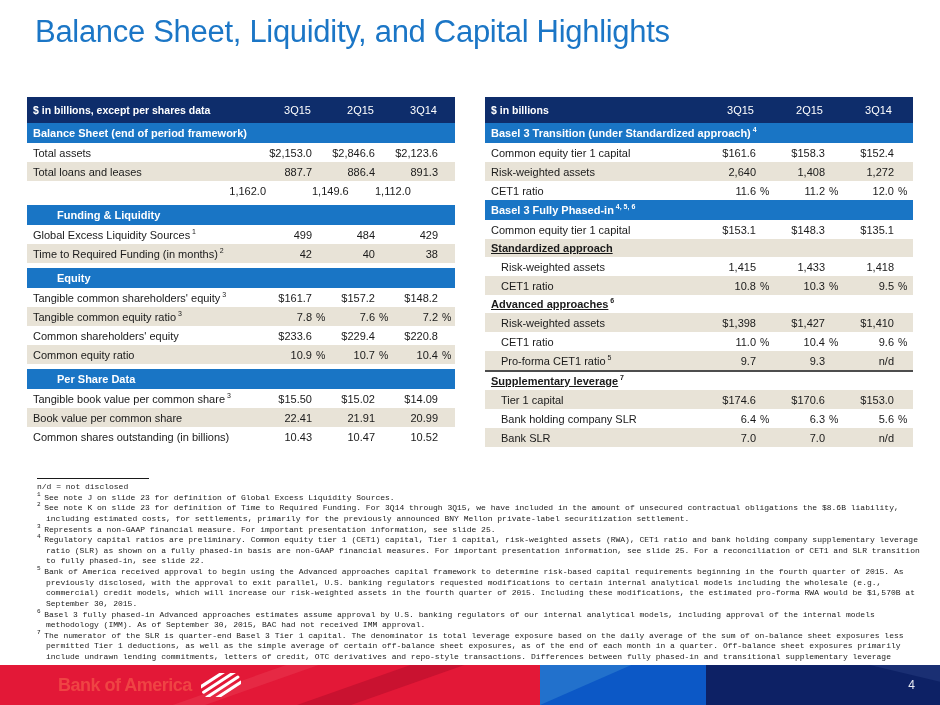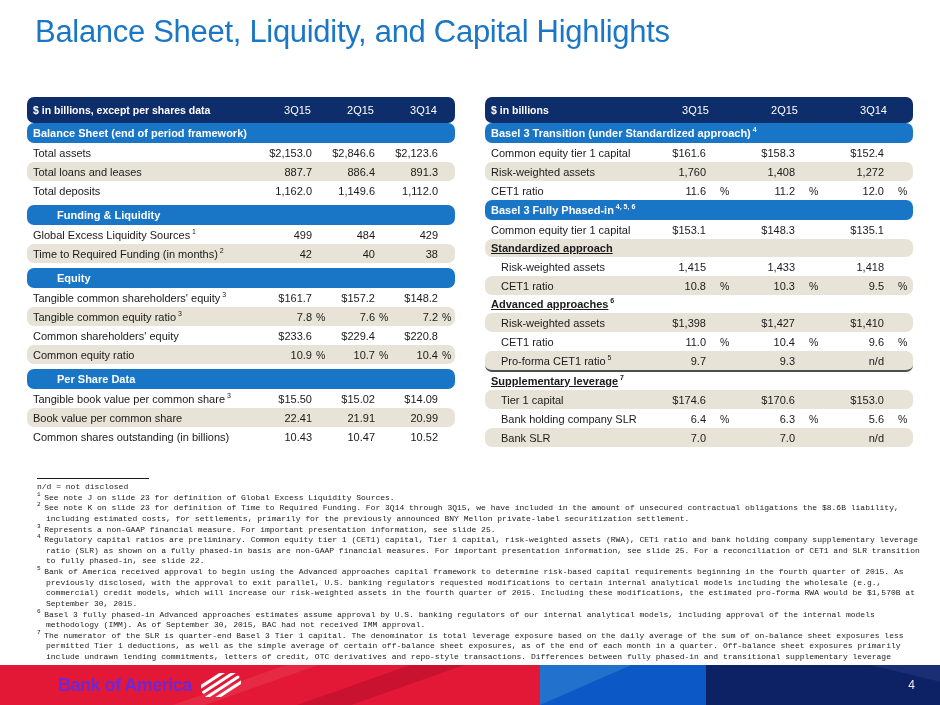--- a/index.html
+++ b/index.html
@@ -9,23 +9,23 @@
   }
   
   .slide-title{
     position:absolute;left:35px;top:14px;font-size:31px;font-weight:400;
     color:#1b76c6;letter-spacing:-0.3px;
   }
   
   .fin-table{position:absolute;top:97px;}
   #left-table{left:27px;width:428px;}
   #right-table{left:485px;width:428px;}
-  .t-row{display:grid;align-items:center;border-radius:7px;}
+  .t-row{display:grid;align-items:center;}
   #left-table .t-row{grid-template-columns:1fr 46px 17px 46px 17px 46px 17px;}
-  #right-table .t-row{grid-template-columns:1fr 50px 19px 50px 19px 50px 19px;gap:10px;}
+  #right-table .t-row{grid-template-columns:1fr 50px 19px 50px 19px 50px 19px;}
   .t-head{background:#0e2d6b;color:#ffffff;min-height:26px;}
   .t-head .t-label{font-weight:bold;font-size:10.5px;padding-left:6px;}
   .t-qcol{grid-column:span 2;text-align:center;font-weight:normal;font-size:11px;}
   .t-section{background:#1975c5;color:#ffffff;min-height:20px;}
   .t-gap{margin-top:5px;padding-left:24px;}
   .t-seclabel{grid-column:1/-1;font-weight:bold;font-size:11px;padding-left:6px;}
   .t-sub{min-height:18px;}
   .t-sublabel{grid-column:1/-1;font-weight:bold;font-size:11px;padding-left:6px;}
   .t-sublabel .u{text-decoration:underline;}
   .t-data{min-height:19px;font-size:11px;}
@@ -46,21 +46,21 @@
   .fz{position:absolute;top:0;height:40px;}
   .fz-red{left:0;width:540px;background:#e31837;}
   .red-dk,.red-lt,.mid-lt,.navy-lt{position:absolute;top:0;left:0;width:100%;height:100%;}
   .red-dk{background:#c91230;clip-path:polygon(55% 100%,76% 0,86% 0,65% 100%);}
   .red-lt{background:#ea3a52;opacity:.5;clip-path:polygon(32% 100%,53% 0,59% 0,38% 100%);}
   .fz-midblue{left:540px;width:166px;background:#0c58c6;}
   .mid-lt{background:#2271cc;clip-path:polygon(0 0,55% 0,0 100%);}
   .fz-navy{left:706px;width:234px;background:#0d2165;}
   .navy-lt{background:#1a2f73;clip-path:polygon(70% 0,100% 0,100% 42%);}
   .logo{position:absolute;left:58px;top:50%;transform:translateY(-50%);display:flex;align-items:center;gap:9px;}
-  .logo-text{color:#6d28d9;font-weight:bold;font-size:18px;letter-spacing:-0.5px;white-space:nowrap;}
+  .logo-text{color:#ef4444;font-weight:bold;font-size:18px;letter-spacing:-0.5px;white-space:nowrap;}
   .page-num{position:absolute;right:25px;top:50%;transform:translateY(-50%);color:#e8eaf2;font-size:12px;}
 </style>
 </head>
 <body>
 
 <div class="slide-title">Balance Sheet, Liquidity, and Capital Highlights</div>
 
 <div class="fin-table" id="left-table">
     <div class="t-row t-head">
       <div class="t-label">$ in billions, except per shares data</div>
@@ -83,21 +83,20 @@
     <div class="t-row t-data shaded">
       <div class="t-label">Total loans and leases</div>
       <div class="t-num">887.7</div>
       <div class="t-pct"></div>
       <div class="t-num">886.4</div>
       <div class="t-pct"></div>
       <div class="t-num">891.3</div>
       <div class="t-pct"></div>
     </div>
     <div class="t-row t-data">
-      <div class="t-label">Total deposits</div>
       <div class="t-num">1,162.0</div>
       <div class="t-pct"></div>
       <div class="t-num">1,149.6</div>
       <div class="t-pct"></div>
       <div class="t-num">1,112.0</div>
       <div class="t-pct"></div>
     </div>
     <div class="t-row t-section t-gap">
       <div class="t-seclabel">Funding &amp; Liquidity</div>
     </div>
@@ -203,21 +202,21 @@
       <div class="t-label">Common equity tier 1 capital</div>
       <div class="t-num">$161.6</div>
       <div class="t-pct"></div>
       <div class="t-num">$158.3</div>
       <div class="t-pct"></div>
       <div class="t-num">$152.4</div>
       <div class="t-pct"></div>
     </div>
     <div class="t-row t-data shaded">
       <div class="t-label">Risk-weighted assets</div>
-      <div class="t-num">1,760</div>
+      <div class="t-num">2,640</div>
       <div class="t-pct"></div>
       <div class="t-num">1,408</div>
       <div class="t-pct"></div>
       <div class="t-num">1,272</div>
       <div class="t-pct"></div>
     </div>
     <div class="t-row t-data">
       <div class="t-label">CET1 ratio</div>
       <div class="t-num">11.6</div>
       <div class="t-pct">%</div>

